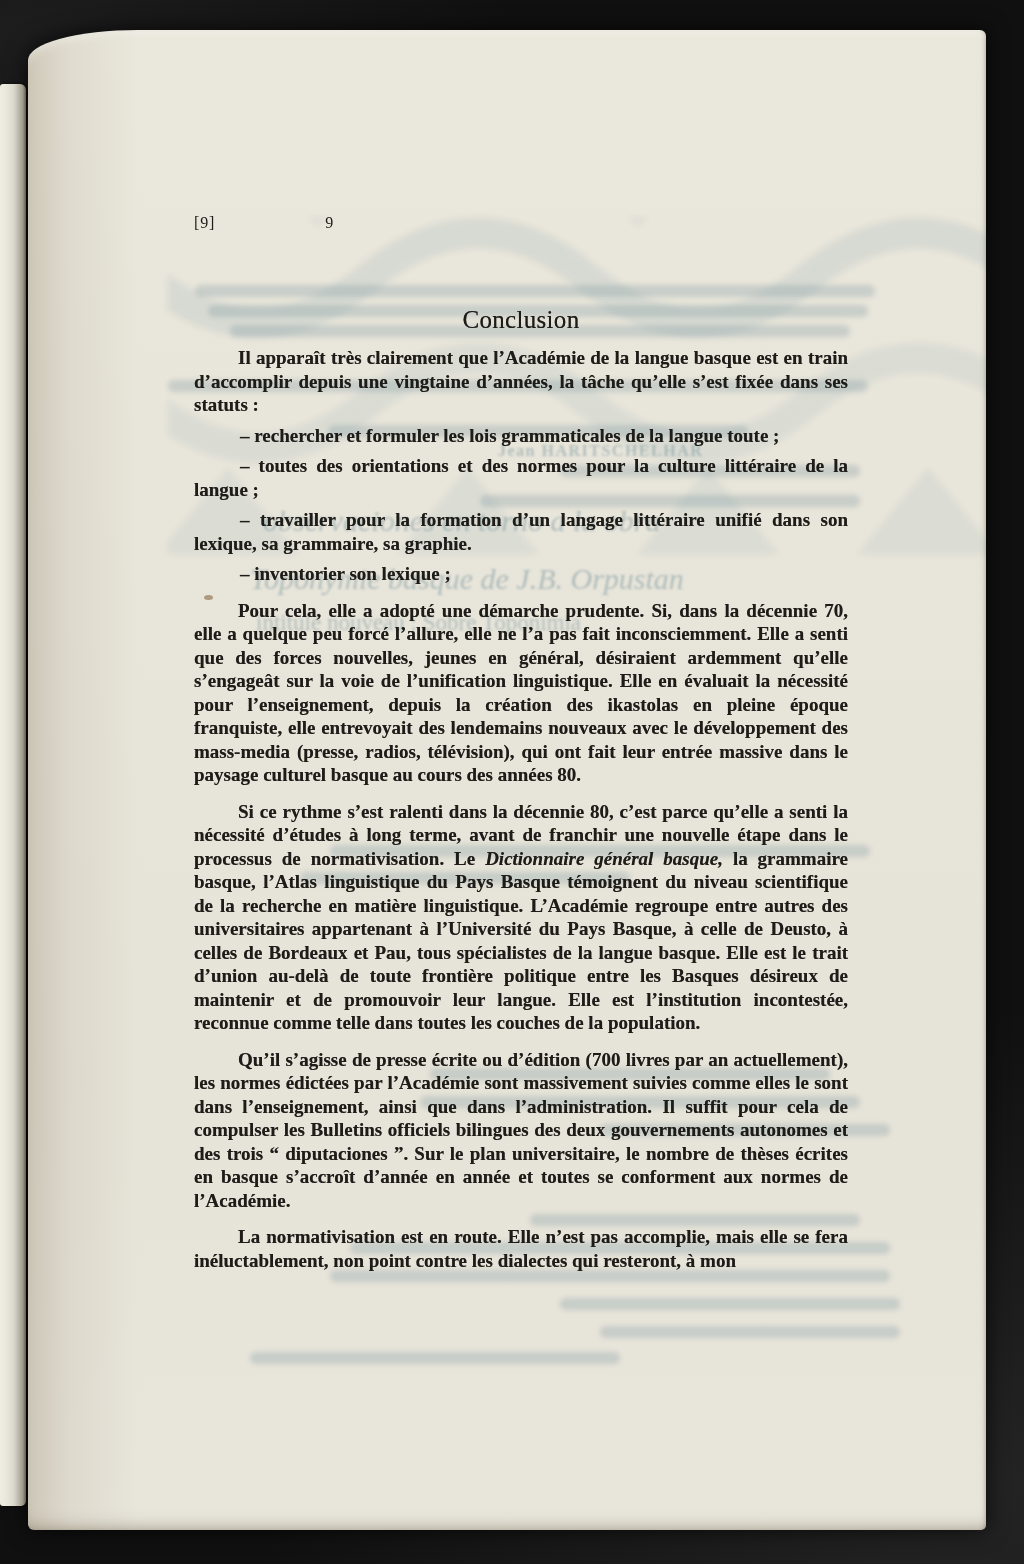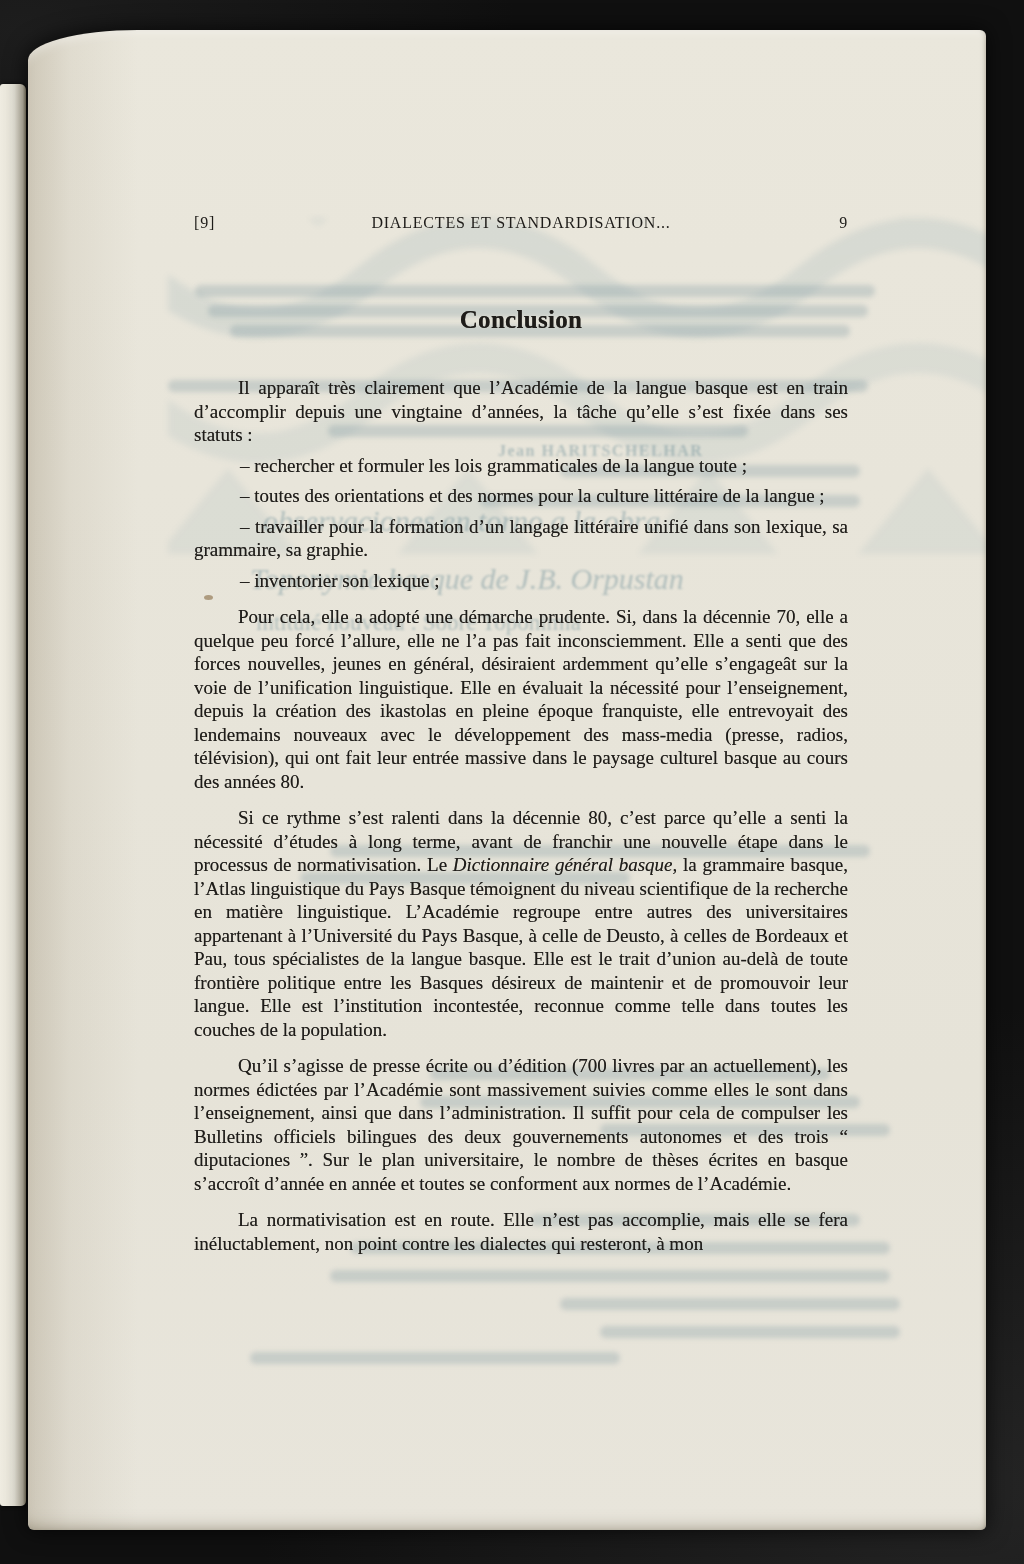--- a/index.html
+++ b/index.html
@@ -46,25 +46,25 @@
   .g-sm{font-size:16px;font-weight:bold;letter-spacing:1.5px;}
   .speck{position:absolute;left:176px;top:565px;width:9px;height:5px;border-radius:50%;
     background:rgba(125,95,52,0.55);filter:blur(0.5px);}
   
   .content{position:absolute;left:166px;top:182px;width:654px;color:#1e1c19;}
   .head-row{display:flex;align-items:baseline;font-size:16px;letter-spacing:0.8px;line-height:22px;}
   .head-left{width:70px;}
   .head-center{flex:1;text-align:center;}
   .head-right{width:70px;text-align:right;}
   .sec-title{
-    margin:72px 0 0 0;text-align:center;font-size:25px;font-weight:bold;letter-spacing:0.3px;
+    margin:72px 0 0 0;text-align:center;font-size:25px;font-weight:normal;letter-spacing:0.3px;
     text-shadow:0 0 0.5px rgba(25,22,18,0.7);
   }
-  .body-text{margin-top:42px;font-size:19px;line-height:23.5px;text-align:justify;
-    text-shadow:0 0 0.45px rgba(25,22,18,0.55);}
+  .body-text{margin-top:12px;font-size:19px;line-height:23.5px;text-align:justify;
+    text-shadow:0 0 0.45px rgba(25,22,18,0.55);font-weight:bold;}
   .body-text p{margin:0;}
   .body-text p.para{margin-top:13px;text-indent:44px;}
   .body-text p.item{margin-top:7px;text-indent:46px;}
   .body-text p:first-child{margin-top:0;}
   .it{font-style:italic;}
 </style>
 </head>
 <body>
 
 <div class="stage">
@@ -113,21 +113,20 @@
       <div class="g-text g-it" style="left:235px;top:474px;">observaciones en torno a la obra</div>
       <div class="g-text g-it" style="left:222px;top:532px;">Toponymie basque de J.B. Orpustan</div>
       <div class="g-text g-md" style="left:228px;top:580px;">intitulé nouveau : Sobre Toponimia</div>
 
       <div class="speck"></div>
     </div>
 
     <div class="content">
       <div class="head-row">
         <span class="head-left">[9]</span>
-        <span class="head-center">DIALECTES ET STANDARDISATION...</span>
         <span class="head-right">9</span>
       </div>
 
       <h1 class="sec-title">Conclusion</h1>
 
       <div class="body-text">
           <p class="para"><span>Il apparaît très clairement que l’Académie de la langue basque est en train d’accomplir depuis une vingtaine d’années, la tâche qu’elle s’est fixée dans ses statuts :</span></p>
           <p class="item"><span>– rechercher et formuler les lois grammaticales de la langue toute ;</span></p>
           <p class="item"><span>– toutes des orientations et des normes pour la culture littéraire de la langue ;</span></p>
           <p class="item"><span>– travailler pour la formation d’un langage littéraire unifié dans son lexique, sa grammaire, sa graphie.</span></p>

